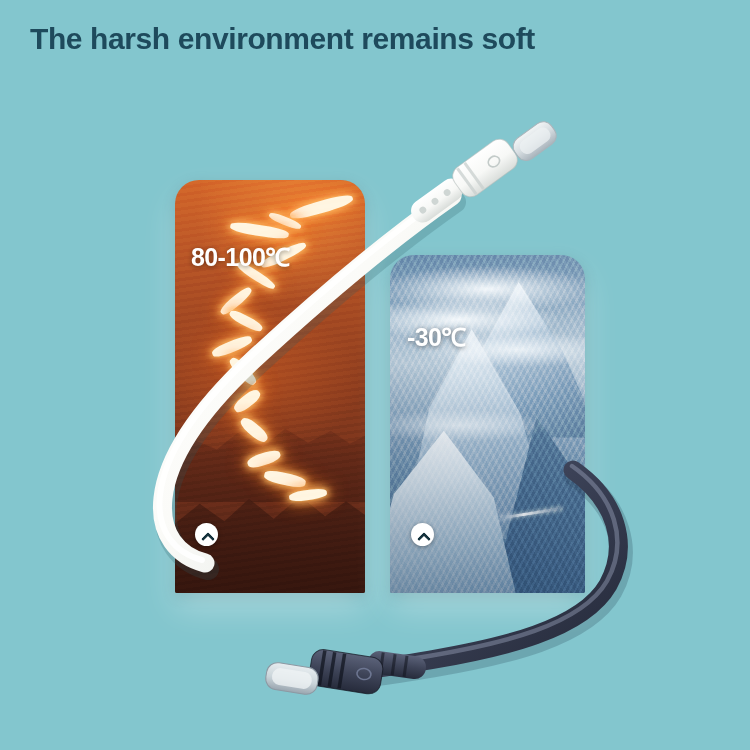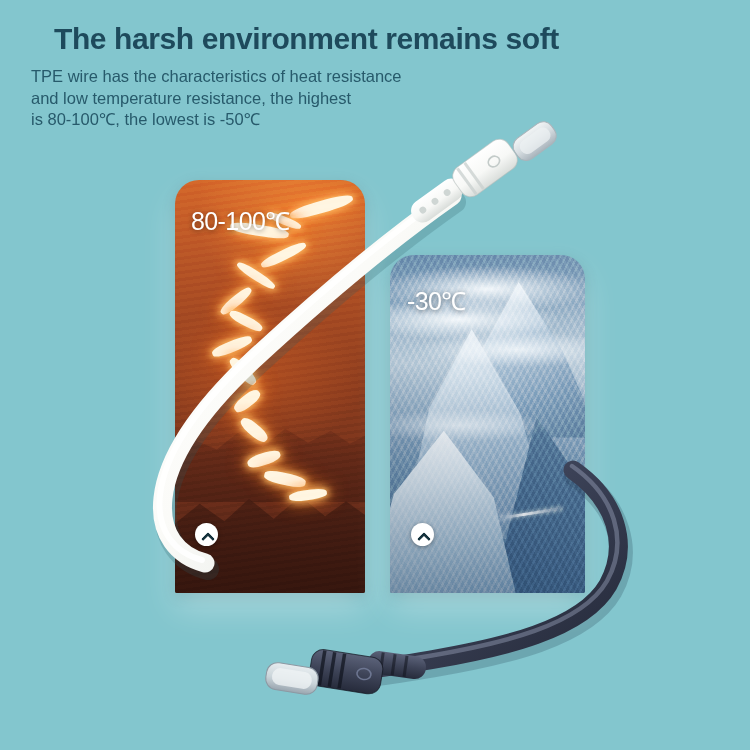--- a/index.html
+++ b/index.html
@@ -9,43 +9,44 @@
     background:#83c6ce;
     overflow:hidden;
     position:relative;
   }
   #stage { position:absolute; inset:0; width:750px; height:750px; overflow:hidden; }
 
   
   .title {
     position:absolute; left:30px; top:22px;
     font-size:30px; font-weight:700; letter-spacing:-0.4px;
-    color:#1e4a5c; white-space:nowrap;margin-left:24px;
+    color:#1e4a5c; white-space:nowrap;
   }
   .subtitle {
     position:absolute; left:31px; top:66px;
     font-size:16.5px; line-height:21.5px; font-weight:400;
     color:#275a6b; white-space:pre-line;
   }
 
   
   .card {
     position:absolute;
     border-radius:24px 24px 2px 2px;
     overflow:hidden;
     box-shadow:0 16px 34px rgba(255,255,255,.30), 0 4px 14px rgba(20,60,70,.20);
   }
   .card-hot  { left:175px; top:180px; width:190px; height:413px; }
   .card-cold { left:390px; top:255px; width:195px; height:338px; }
 
   .card-label {
     position:absolute; z-index:6;
-    color:#fff; font-weight:400;
+    color:#fff; font-weight:700;
     text-shadow:0 1px 5px rgba(0,0,0,.45);
     white-space:nowrap;
+    margin-top:36px;
   }
   .card-hot .card-label  { left:16px; top:23px; font-size:25px; letter-spacing:-0.6px; }
   .card-cold .card-label { left:17px; top:28px; font-size:25px; letter-spacing:-0.6px; }
 
   .chev {
     position:absolute; z-index:6;
     width:23px; height:23px; border-radius:50%;
     background:#ffffff;
     box-shadow:0 1px 4px rgba(0,0,0,.35);
   }
@@ -133,23 +134,20 @@
 
   
   #cables { position:absolute; inset:0; width:750px; height:750px; }
 </style>
 </head>
 <body style="background: rgb(131, 198, 206);">
 
 <div id="stage">
 
   <h1 class="title">The harsh environment remains soft</h1>
-  <p class="subtitle">TPE wire has the characteristics of heat resistance
-and low temperature resistance, the highest
-is 80-100℃, the lowest is -50℃</p>
 
   <div class="card card-hot">
     <div class="art hot-bg">
       <div class="hot-haze-1"></div>
       <div class="hot-haze-2"></div>
       <div class="hot-ridge r1"></div>
       <div class="hot-ridge r2"></div>
       <div class="lava s1"></div>
         <div class="lava s14"></div>
         <div class="lava s2"></div>

